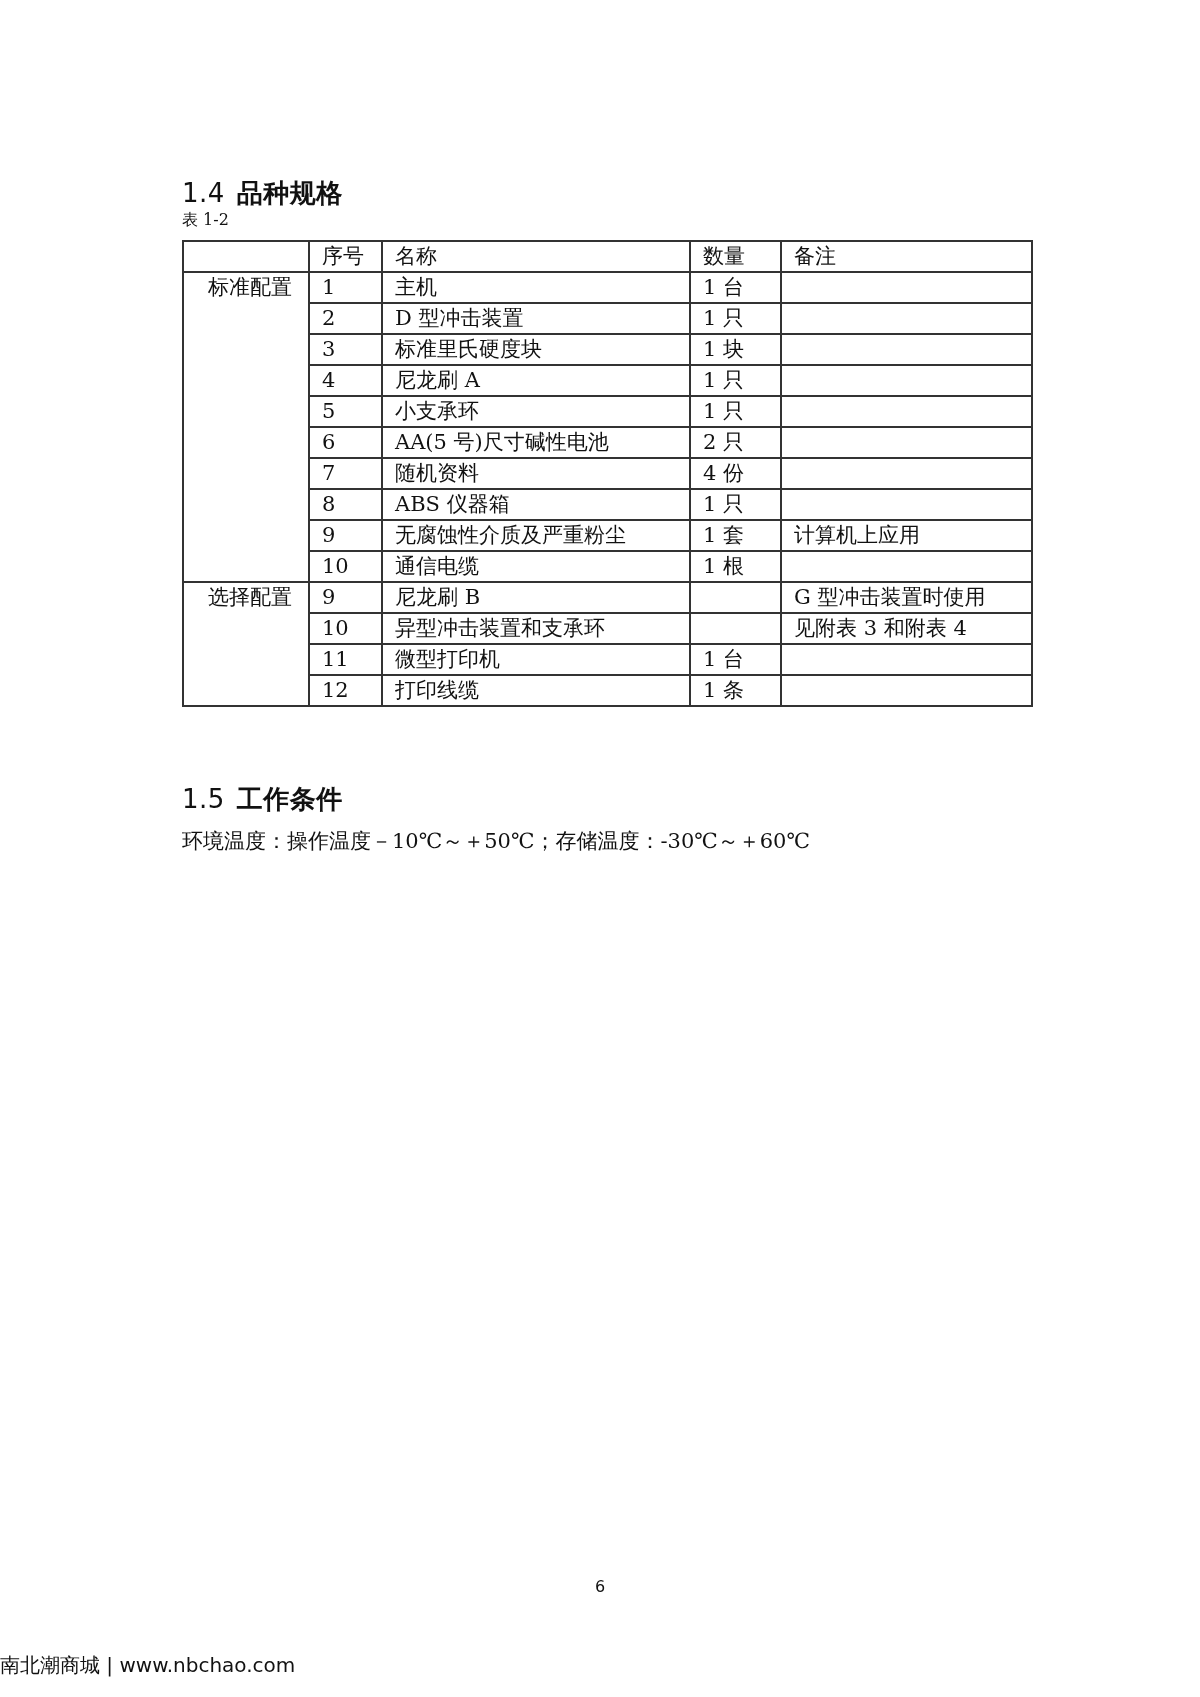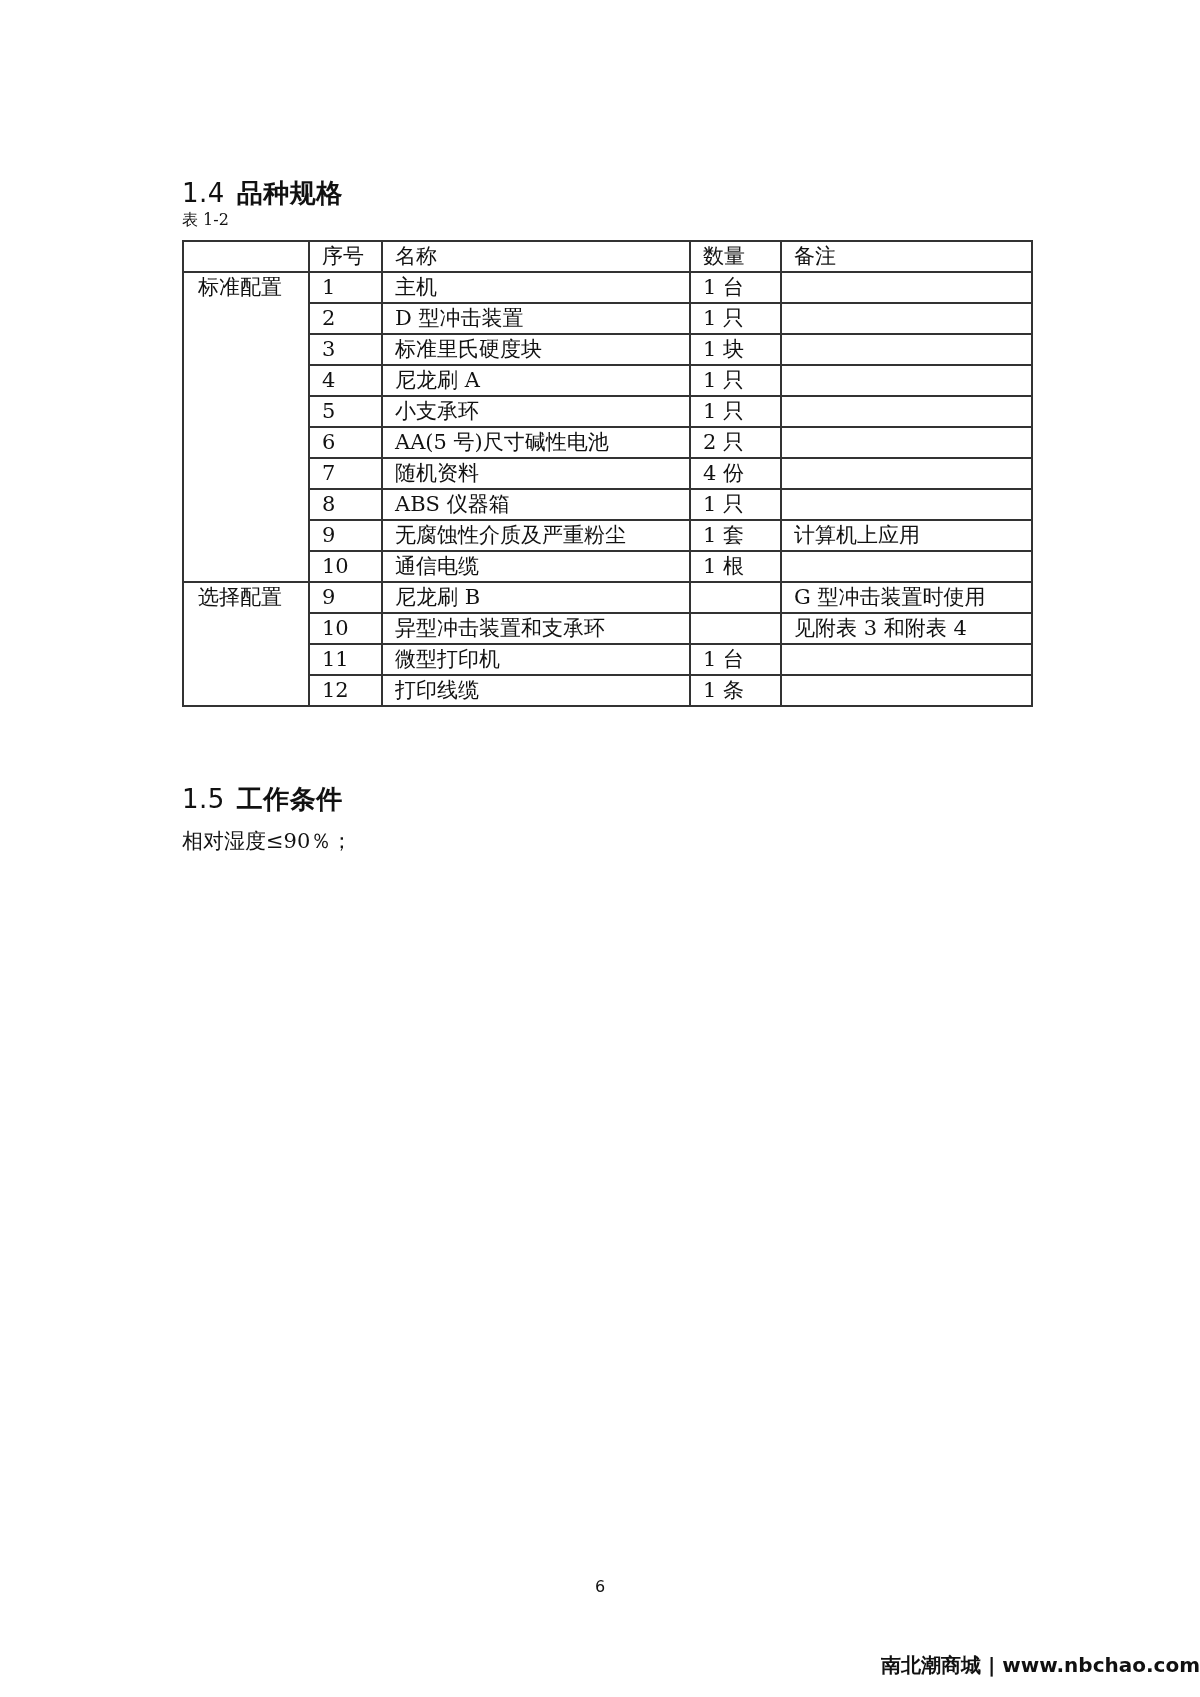--- a/index.html
+++ b/index.html
@@ -4,25 +4,25 @@
 <style>
   html, body { margin:0; padding:0; background:#ffffff; }
   body { width:1200px; height:1697px; position:relative; overflow:hidden; color:#111; font-family:"DejaVu Serif","Liberation Serif",serif; }
   .h { position:absolute; left:182px; font-family:"DejaVu Sans","Liberation Sans",sans-serif; font-size:26px; font-weight:bold; color:#111; letter-spacing:0.5px; }
   .h .num { font-weight:normal; margin-right:12px; }
   #h14 { top:176px; }
   #h15 { top:782px; }
   .caption { position:absolute; left:182px; top:210px; font-size:16px; }
   table.spec { position:absolute; left:182px; top:240px; width:849px; border-collapse:collapse; table-layout:fixed; font-size:21px; }
   table.spec td { border:2px solid #333; height:29px; padding:0 0 0 12px; vertical-align:middle; white-space:nowrap; line-height:29px; }
-  table.spec td.grp { vertical-align:top; padding-left:14px; }
+  table.spec td.grp { vertical-align:top; padding-left:24px; }
   .para { position:absolute; left:182px; top:826px; font-size:21px; line-height:30px; }
   .para div { white-space:nowrap; }
   .pageno { position:absolute; left:0; width:1200px; top:1577px; text-align:center; font-family:"DejaVu Sans","Liberation Sans",sans-serif; font-size:16px; }
-  .footer { position:absolute; left:0; width:1200px; top:1652px; text-align:right; font-family:"DejaVu Sans","Liberation Sans",sans-serif; font-size:20px; color:#111;font-weight:bold; }
+  .footer { position:absolute; left:0; width:1200px; top:1652px; text-align:left; font-family:"DejaVu Sans","Liberation Sans",sans-serif; font-size:20px; color:#111; }
 </style>
 </head>
 <body>
 
 <div id="h14" class="h"><span class="num">1.4</span><span>品种规格</span></div>
 
 <div class="caption">表 1-2</div>
 
 <table class="spec">
   <colgroup>
@@ -125,17 +125,17 @@
       <td>打印线缆</td>
       <td>1 条</td>
       <td></td>
     </tr>
   </tbody>
 </table>
 
 <div id="h15" class="h"><span class="num">1.5</span><span>工作条件</span></div>
 
 <div class="para">
-  <div>相对湿度≤90％；</div>
+  <div>环境温度：操作温度－10℃～＋50℃；存储温度：-30℃～＋60℃</div>
 </div>
 
 <div class="pageno">6</div>
 <div class="footer">南北潮商城 | www.nbchao.com</div>
 
 </body></html>

